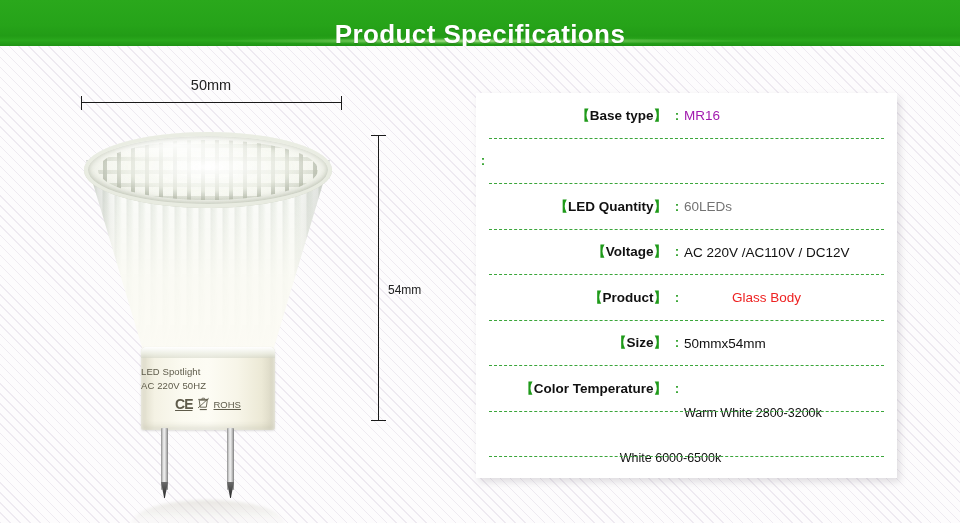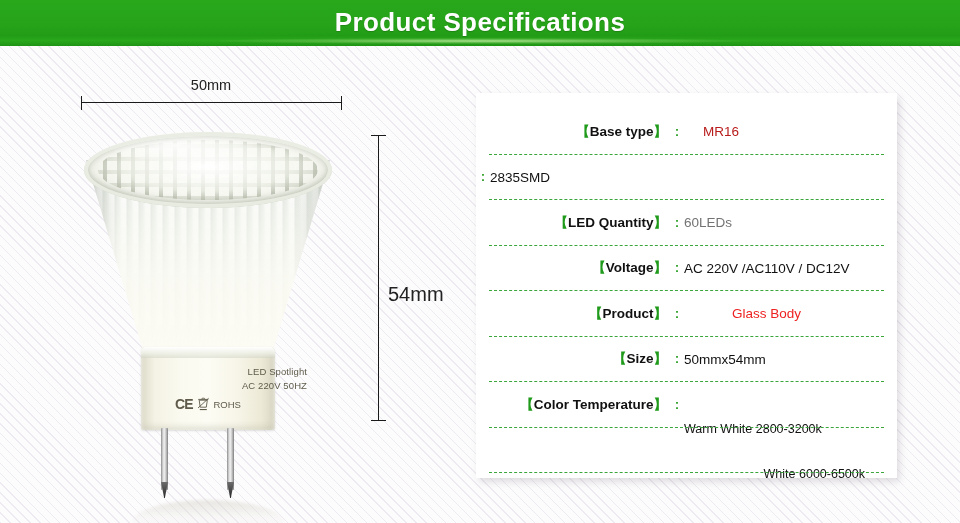--- a/index.html
+++ b/index.html
@@ -53,21 +53,21 @@
     width: 520px;
     height: 6px;
     background: radial-gradient(ellipse at center,
         rgba(190, 235, 160, 0.85) 0%,
         rgba(150, 215, 120, 0.35) 45%,
         rgba(150, 215, 120, 0) 75%);
   }
   #header-title {
     position: absolute;
     left: 0;
-    top: 0;
+    top: 12px;
     width: 960px;
     height: 44px;
     line-height: 44px;
     text-align: center;
     color: #ffffff;
     font-size: 26px;
     font-weight: bold;
     letter-spacing: 0.4px;
     font-family: "Liberation Sans", sans-serif;
     text-shadow: 0 1px 1px rgba(0,0,0,0.18);
@@ -125,21 +125,21 @@
     width: 15px;
     height: 1px;
     background: #1a1a1a;
   }
   #dim-height-cap-t { top: 89px; }
   #dim-height-cap-b { top: 374px; }
   #dim-height-label {
     position: absolute;
     left: 388px;
     top: 237px;
-    font-size: 20px;
+    font-size: 12px;
     color: #222;
     white-space: nowrap;
   }
 
   
   #bulb {
     position: absolute;
     left: 84px;
     top: 86px;
     width: 250px;
@@ -267,40 +267,40 @@
     border-radius: 5px 5px 0 0;
     background: linear-gradient(to bottom,
        rgba(255,255,255,0.95) 0%,
        rgba(236,238,228,0.8) 60%,
        rgba(205,208,194,0.5) 100%);
   }
   .base-text {
     position: absolute;
     width: 134px;
     left: 57px;
-    text-align: right;
+    text-align: left;
     color: #5e5b4a;
     font-size: 9px;
     letter-spacing: 0.1px;
     font-family: "Liberation Sans", sans-serif;
-    padding-left: 32px;
   }
   #base-text-1 { top: 234px; font-size: 9.5px; }
   #base-text-2 { top: 248px; font-size: 9.5px; }
   #base-marks {
     position: absolute;
     left: 57px;
     top: 262px;
     width: 134px;
     height: 20px;
     display: flex;
     align-items: center;
     justify-content: center;
     gap: 4px;
     color: #5e5b4a;
+    text-decoration: underline;
   }
   #base-ce { font-size: 14px; font-weight: bold; letter-spacing: -1px; }
   #base-rohs { font-size: 9.5px; }
 
   
   .bulb-pin {
     position: absolute;
     top: 296px;
     width: 7px;
     height: 62px;
@@ -342,21 +342,21 @@
     left: 476px;
     top: 93px;
     width: 421px;
     height: 385px;
     background: #ffffff;
     box-shadow: 3px 4px 7px rgba(120, 115, 125, 0.22);
   }
   #spec-rows {
     position: absolute;
     left: 0;
-    top: 16px;
+    top: 0;
     width: 421px;
   }
   .spec-row {
     position: relative;
     height: 45.5px;
   }
   .spec-row-inner {
     position: absolute;
     left: 0;
     top: 0;
@@ -394,21 +394,21 @@
     color: #111111;
   }
   .spec-value-cell.accent {
     color: #ee2222;
   }
   .spec-value-cell.small {
     font-size: 12.5px;
     margin-top: 48px;
   }
   .spec-row.tail .spec-value-cell {
-    text-align: right;
+    text-align: center;
     padding-right: 32px;
   }
   .spec-divider {
     position: absolute;
     left: 13px;
     bottom: 0;
     width: 395px;
     height: 0;
     border-top: 1.6px dashed #3ba63b;
   }
@@ -471,28 +471,27 @@
       <div id="bulb-reflection"></div>
     </div>
   </div>
 
   <div id="spec-panel">
     <div id="spec-rows">
         <div class="spec-row">
           <div class="spec-row-inner">
             <div class="spec-label-cell"><span class="bracket">【</span><span>Base type</span><span class="bracket">】</span></div>
             <div class="spec-colon">:</div>
-            <div class="spec-value-cell" style="color: #b91c1c; margin-left: 19px;">MR16</div>
-          </div>
-          <div class="spec-divider"></div>
-        </div>
-        <div class="spec-row">
-          <div class="spec-row-inner">
-            <div class="spec-colon">:</div>
-            <div class="spec-value-cell" style="color: rgb(17, 17, 17);">2835SMD</div>
+            <div class="spec-value-cell" style="color: #a21caf;">MR16</div>
+          </div>
+          <div class="spec-divider"></div>
+        </div>
+        <div class="spec-row">
+          <div class="spec-row-inner">
+            <div class="spec-colon">:</div>
           </div>
           <div class="spec-divider"></div>
         </div>
         <div class="spec-row">
           <div class="spec-row-inner">
             <div class="spec-label-cell"><span class="bracket">【</span><span>LED Quantity</span><span class="bracket">】</span></div>
             <div class="spec-colon">:</div>
             <div class="spec-value-cell" style="color: #737373;">60LEDs</div>
           </div>
           <div class="spec-divider"></div>

